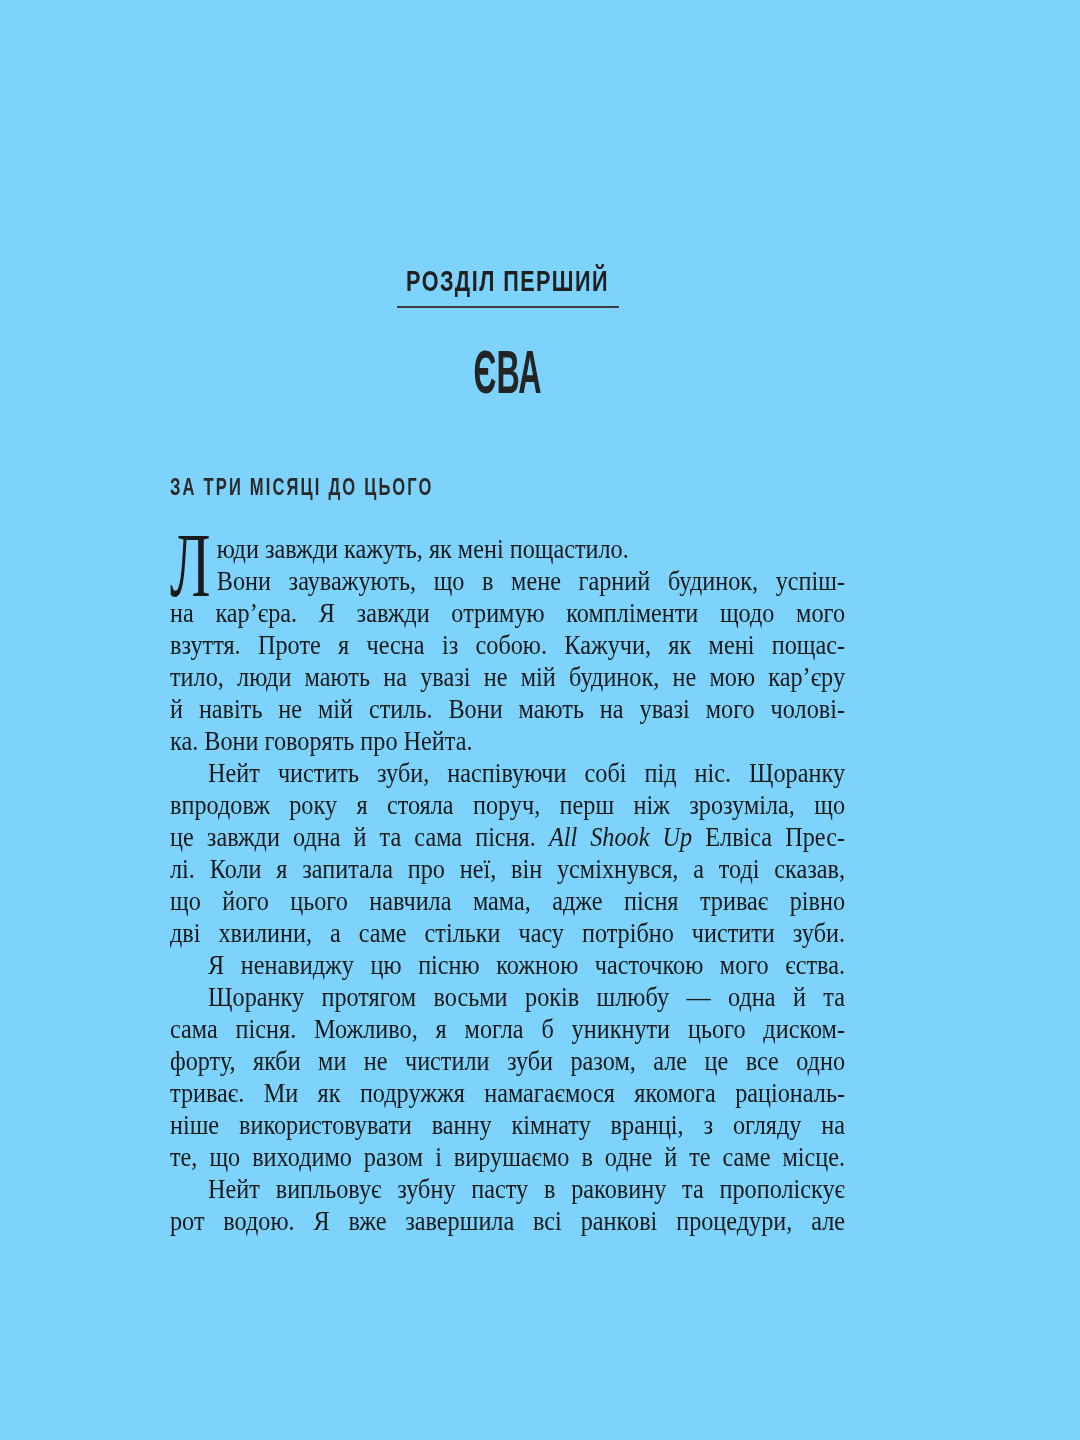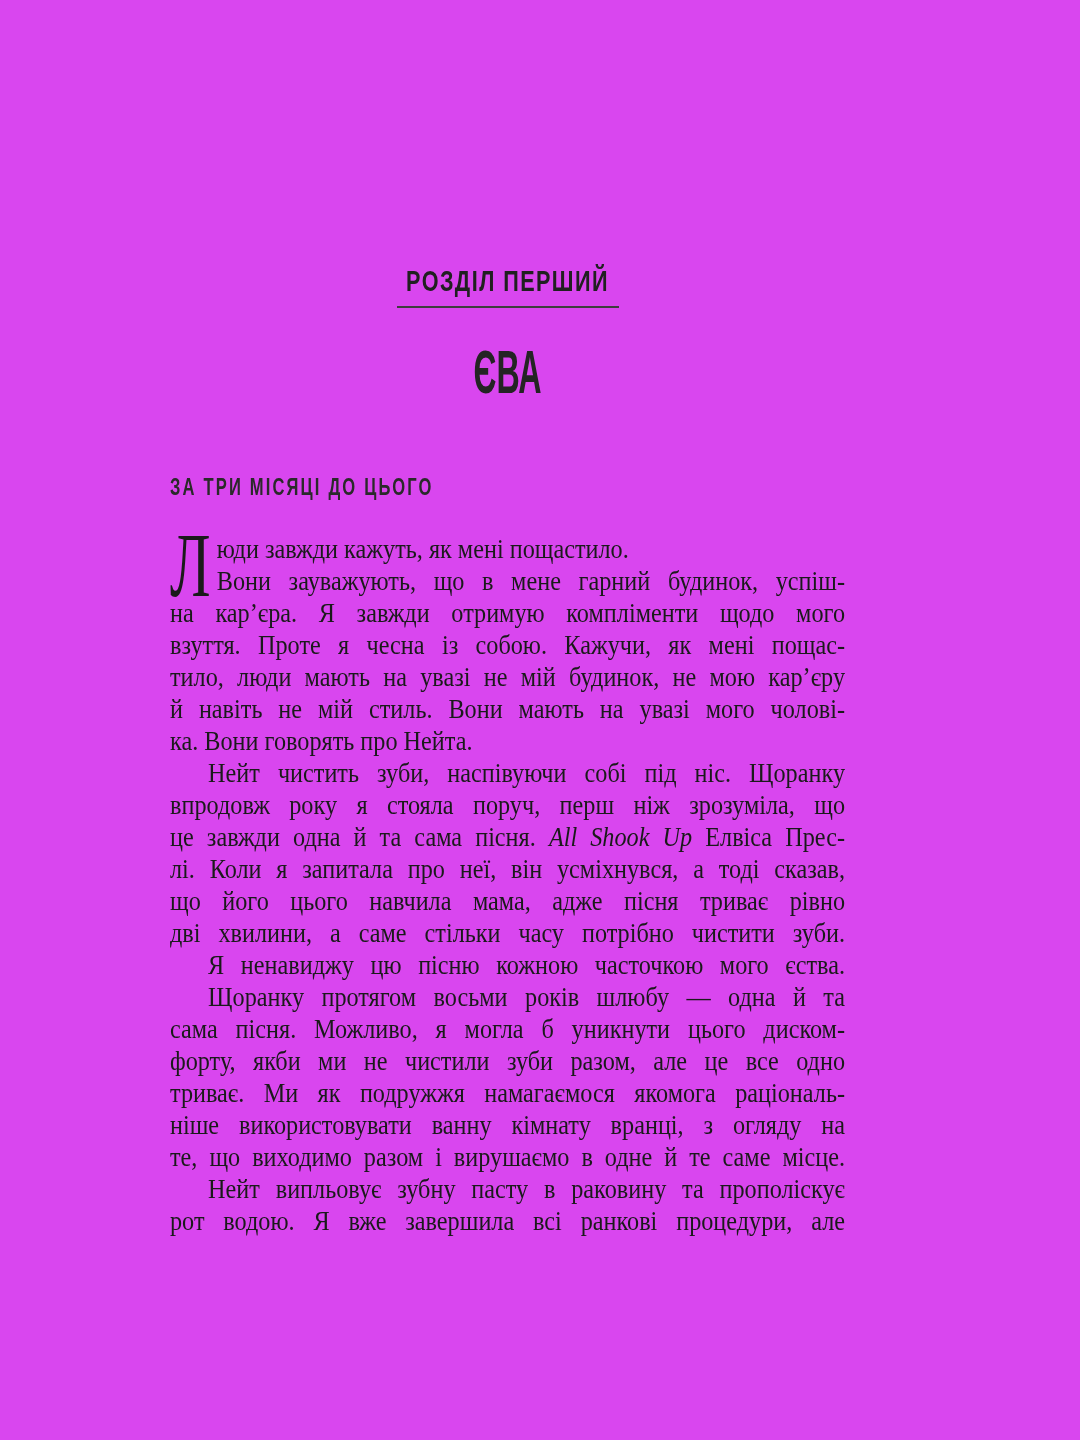--- a/index.html
+++ b/index.html
@@ -1,20 +1,20 @@
 <!DOCTYPE html>
 <html><head>
 <meta charset="utf-8">
 <style>
   html, body { margin: 0; padding: 0; background: #ffffff; }
   .page {
     position: relative;
     width: 1080px;
     height: 1440px;
-    background: #d946ef;
+    background: #7dd3fc;
     overflow: hidden;
     font-family: "Liberation Serif", serif;
   }
   .column {
     position: absolute;
     left: 170px;
     top: 0;
     width: 675px;
   }
   .chapter-label {

